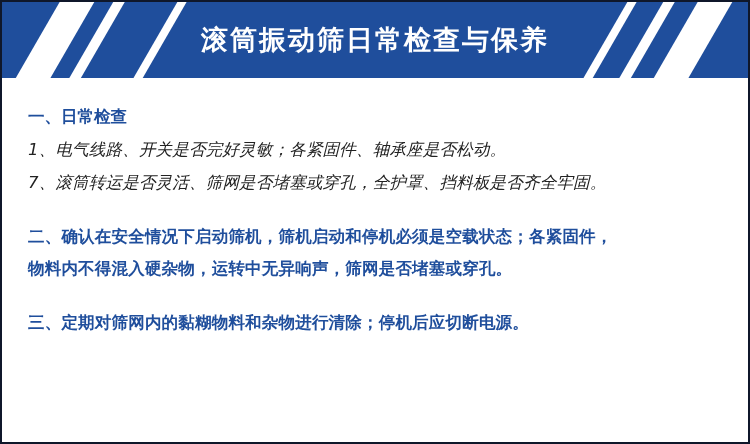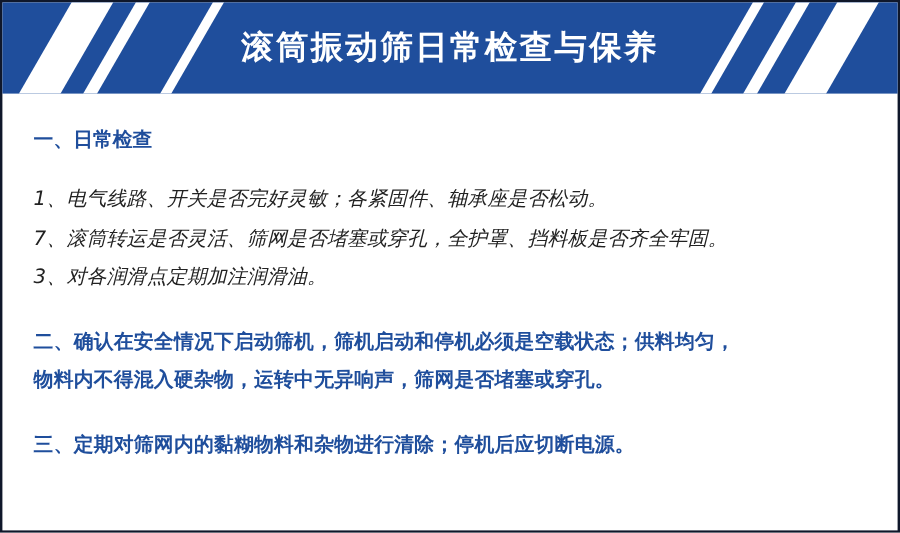--- a/index.html
+++ b/index.html
@@ -58,21 +58,21 @@
 
   
   .content {
     padding: 26px 26px 0 26px;
     box-sizing: border-box;
   }
   .section-heading {
     color: #1f4e9c;
     font-size: 16.5px;
     font-weight: bold;
-    margin: 0 0 20px 0;
+    margin: 0 0 4px 0;
     line-height: 1.6;
   }
   .para {
     color: #222222;
     font-size: 16.5px;
     line-height: 1.95;
     margin: 0;
     letter-spacing: 0.2px;
     font-style: italic;
   }
@@ -105,25 +105,24 @@
     <div class="stripe r3"></div>
     <div class="header-title">滚筒振动筛日常检查与保养</div>
   </div>
 
   <div class="content">
 
     <div class="block">
       <p class="section-heading">一、日常检查</p>
       <p class="para">1、电气线路、开关是否完好灵敏；各紧固件、轴承座是否松动。</p>
       <p class="para">7、滚筒转运是否灵活、筛网是否堵塞或穿孔，全护罩、挡料板是否齐全牢固。</p>
-      <p class="para">3、对各润滑点定期加注润滑油。</p>
     </div>
 
     <div class="block">
-      <p class="blue-block">二、确认在安全情况下启动筛机，筛机启动和停机必须是空载状态；供料均匀，</p>
+      <p class="blue-block">二、确认在安全情况下启动筛机，筛机启动和停机必须是空载状态；各紧固件，</p>
       <p class="blue-block">物料内不得混入硬杂物，运转中无异响声，筛网是否堵塞或穿孔。</p>
     </div>
 
     <div class="block tight">
       <p class="blue-block">三、定期对筛网内的黏糊物料和杂物进行清除；停机后应切断电源。</p>
     </div>
 
   </div>
 </div>
 

